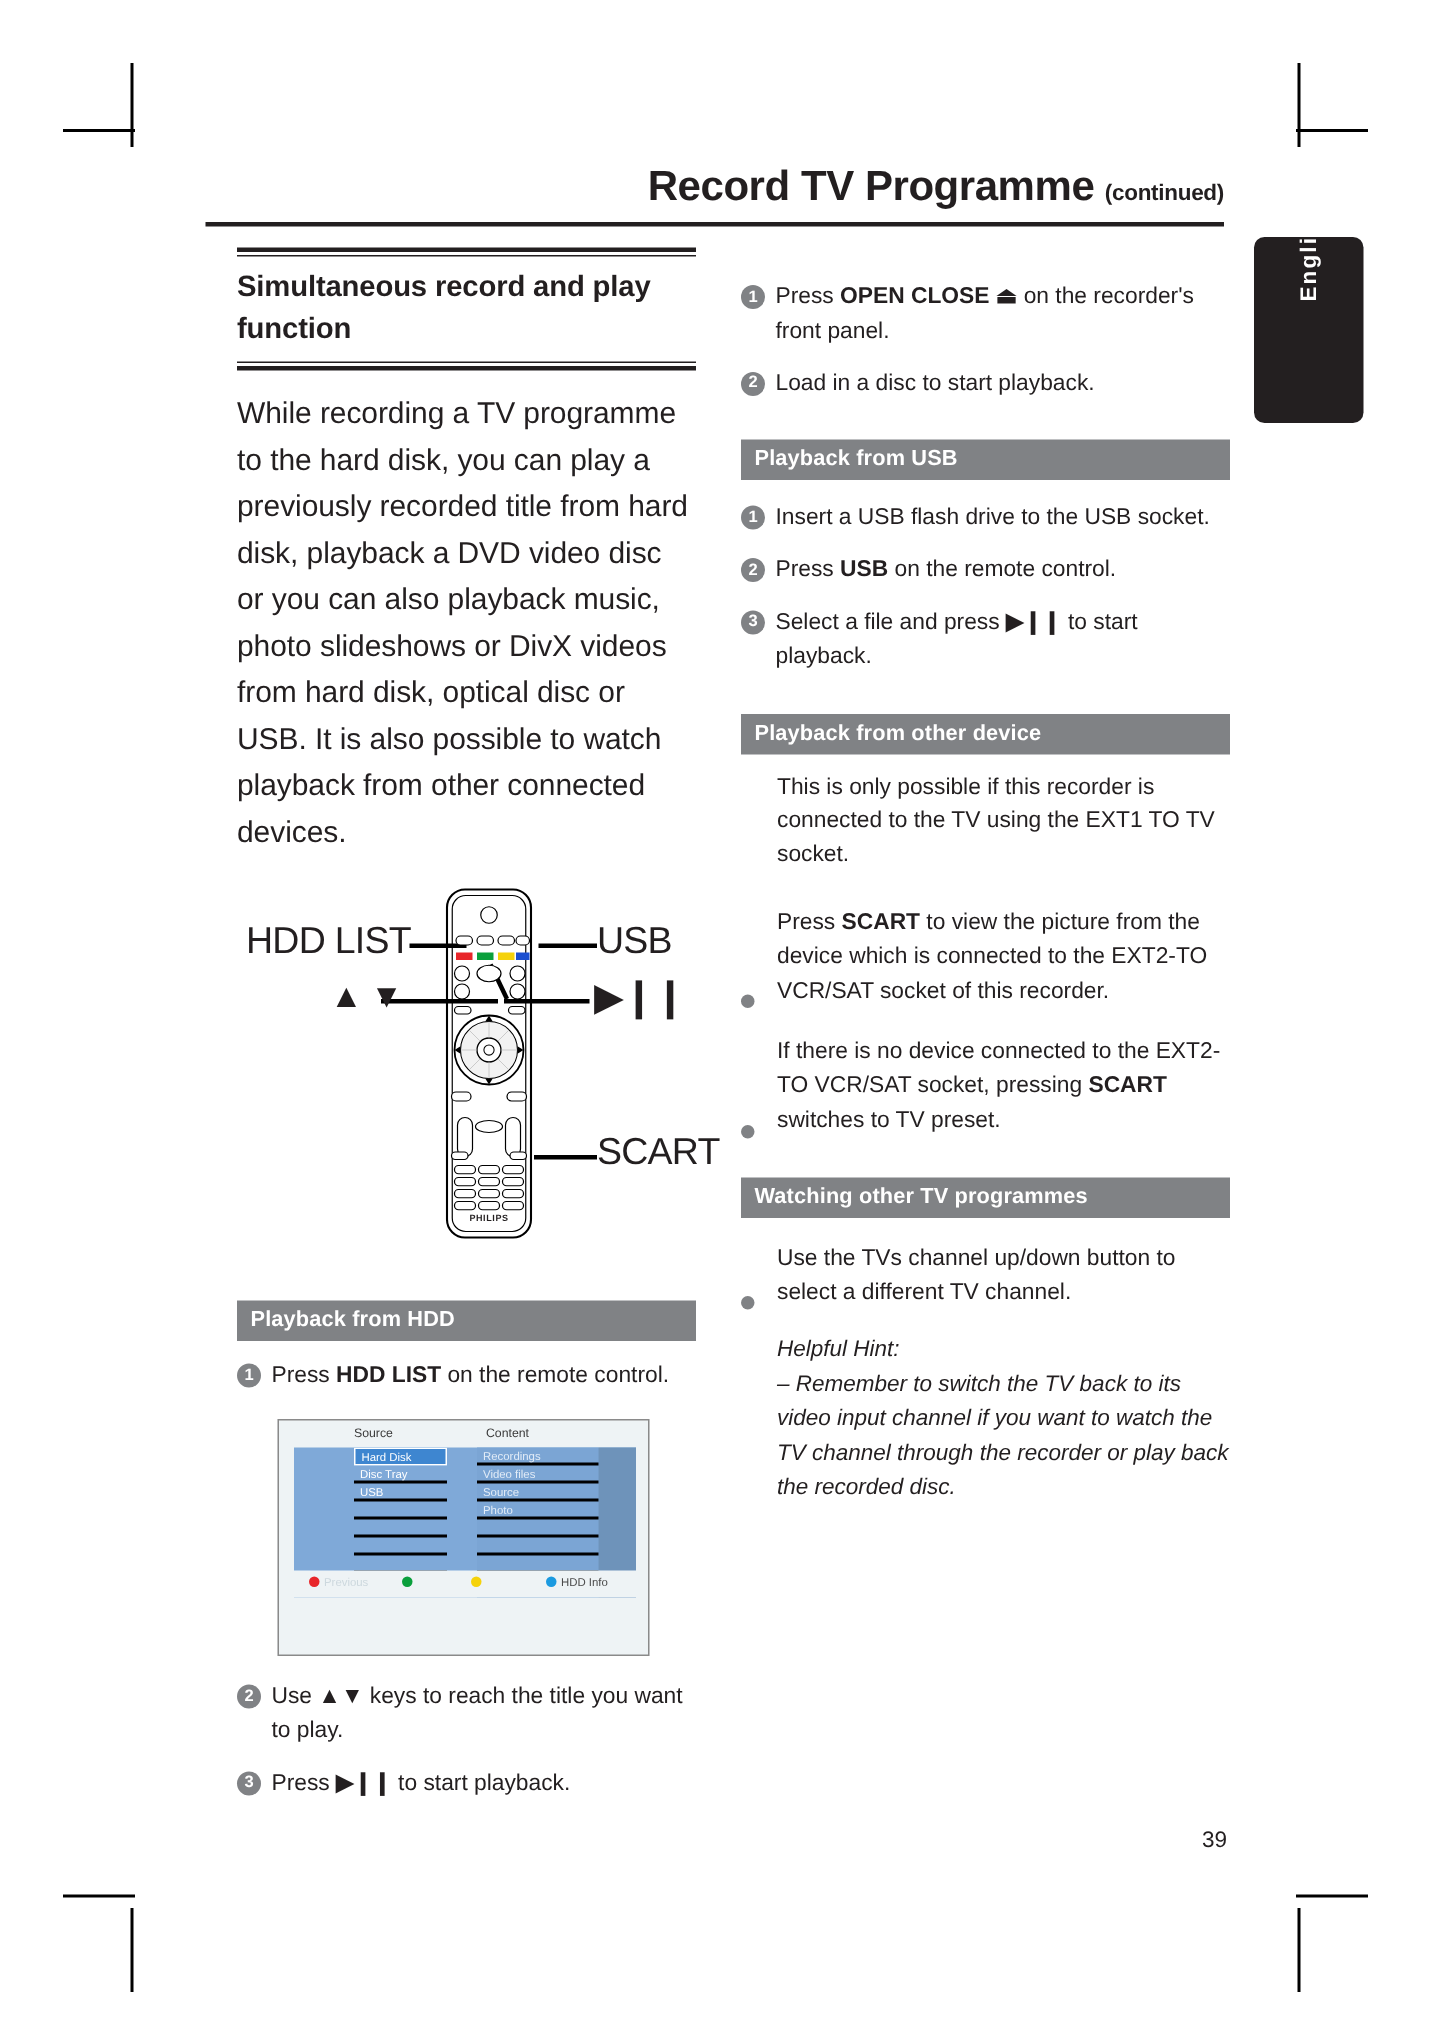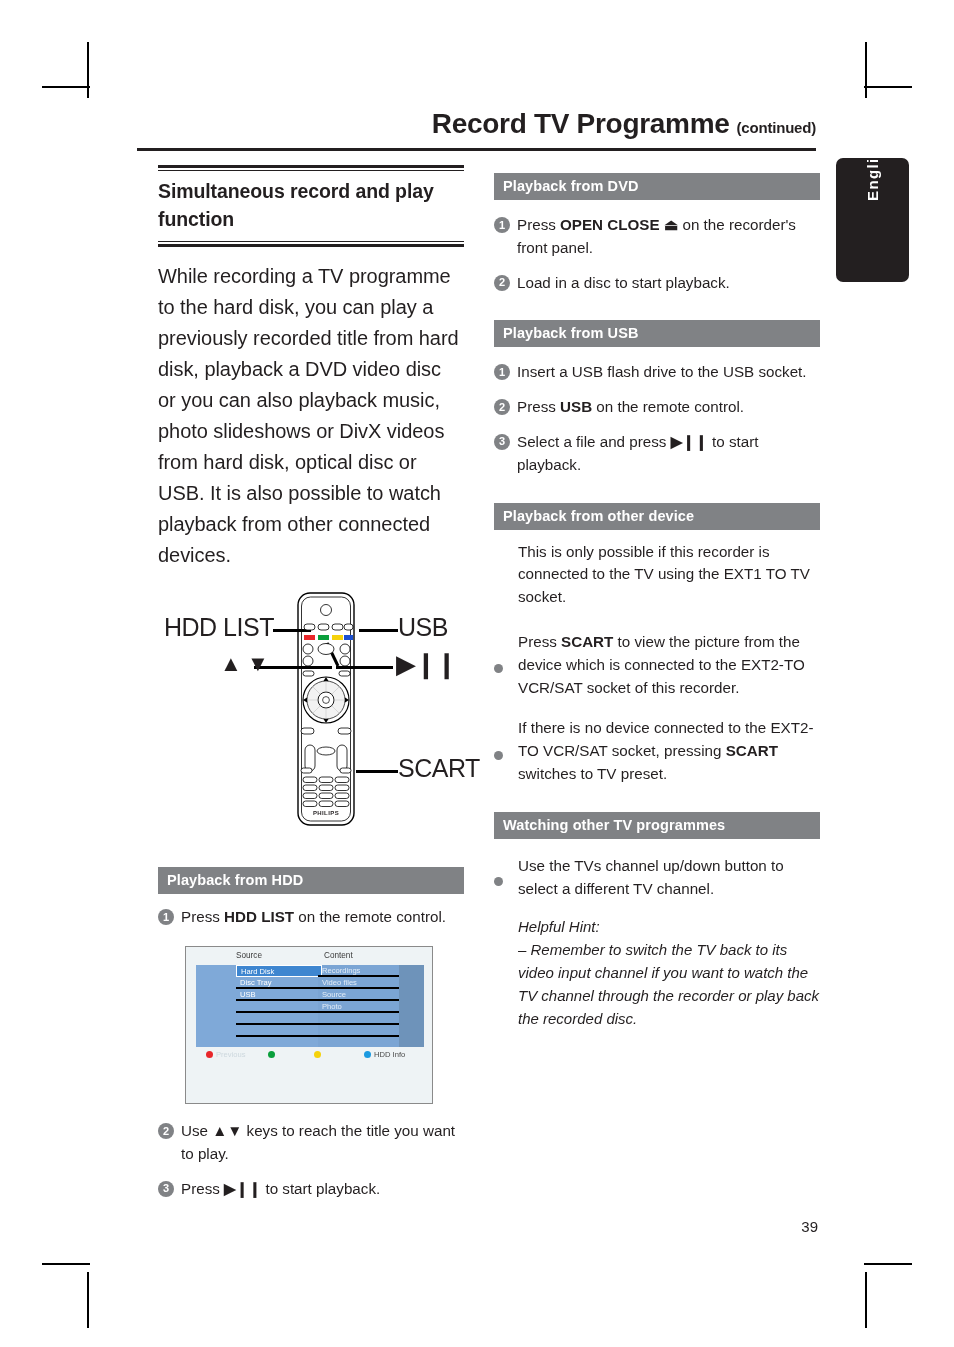--- a/index.html
+++ b/index.html
@@ -160,21 +160,21 @@
     justify-content: center;
     margin-right: 7px;
     margin-top: 3px;
     line-height: 1;
   }
   .step-text { flex: 1 1 auto; }
   .b { font-weight: bold; }
 
   .bullet {
     display: flex;
-    align-items: center;
+    align-items: flex-end;
     margin-top: 14px;
     font-size: 15.2px;
     line-height: 1.5;
   }
   .bullet-dot {
     flex: 0 0 auto;
     width: 9px;
     height: 9px;
     border-radius: 50%;
     background: #808285;
@@ -237,21 +237,21 @@
   }
   .hdd-row {
     position: absolute;
     height: 12px;
     border-bottom: 2px solid #000000;
     box-sizing: border-box;
     padding-left: 4px;
     line-height: 11px;
     font-size: 7.6px;
   }
-  .src-row { left: 40px; width: 86px; }
+  .src-row { left: 40px; width: 62px; }
   .con-row { left: 122px; width: 81px; color: #e2ecf7; }
   .hdd-row.sel {
     background: #3e86d0;
     border: 1px solid #ffffff;
     color: #ffffff;
   }
   #hdd-footer {
     position: absolute;
     left: 10px; top: 100px;
     width: 228px; height: 18px;
@@ -472,21 +472,20 @@
 
   <div class="step">
     <div class="step-num">3</div>
     <div class="step-text"><span>Press </span><span class="b">▶❙❙</span><span> to start playback.</span></div>
   </div>
 
 </div>
 
 <div id="col-right">
 
-  <div class="section-bar">Playback from DVD</div>
 
   <div class="step" style="margin-top:14px;">
     <div class="step-num">1</div>
     <div class="step-text"><span>Press </span><span class="b">OPEN CLOSE</span> <span class="b">⏏</span><span> on the recorder's front panel.</span></div>
   </div>
 
   <div class="step">
     <div class="step-num">2</div>
     <div class="step-text">Load in a disc to start playback.</div>
   </div>

